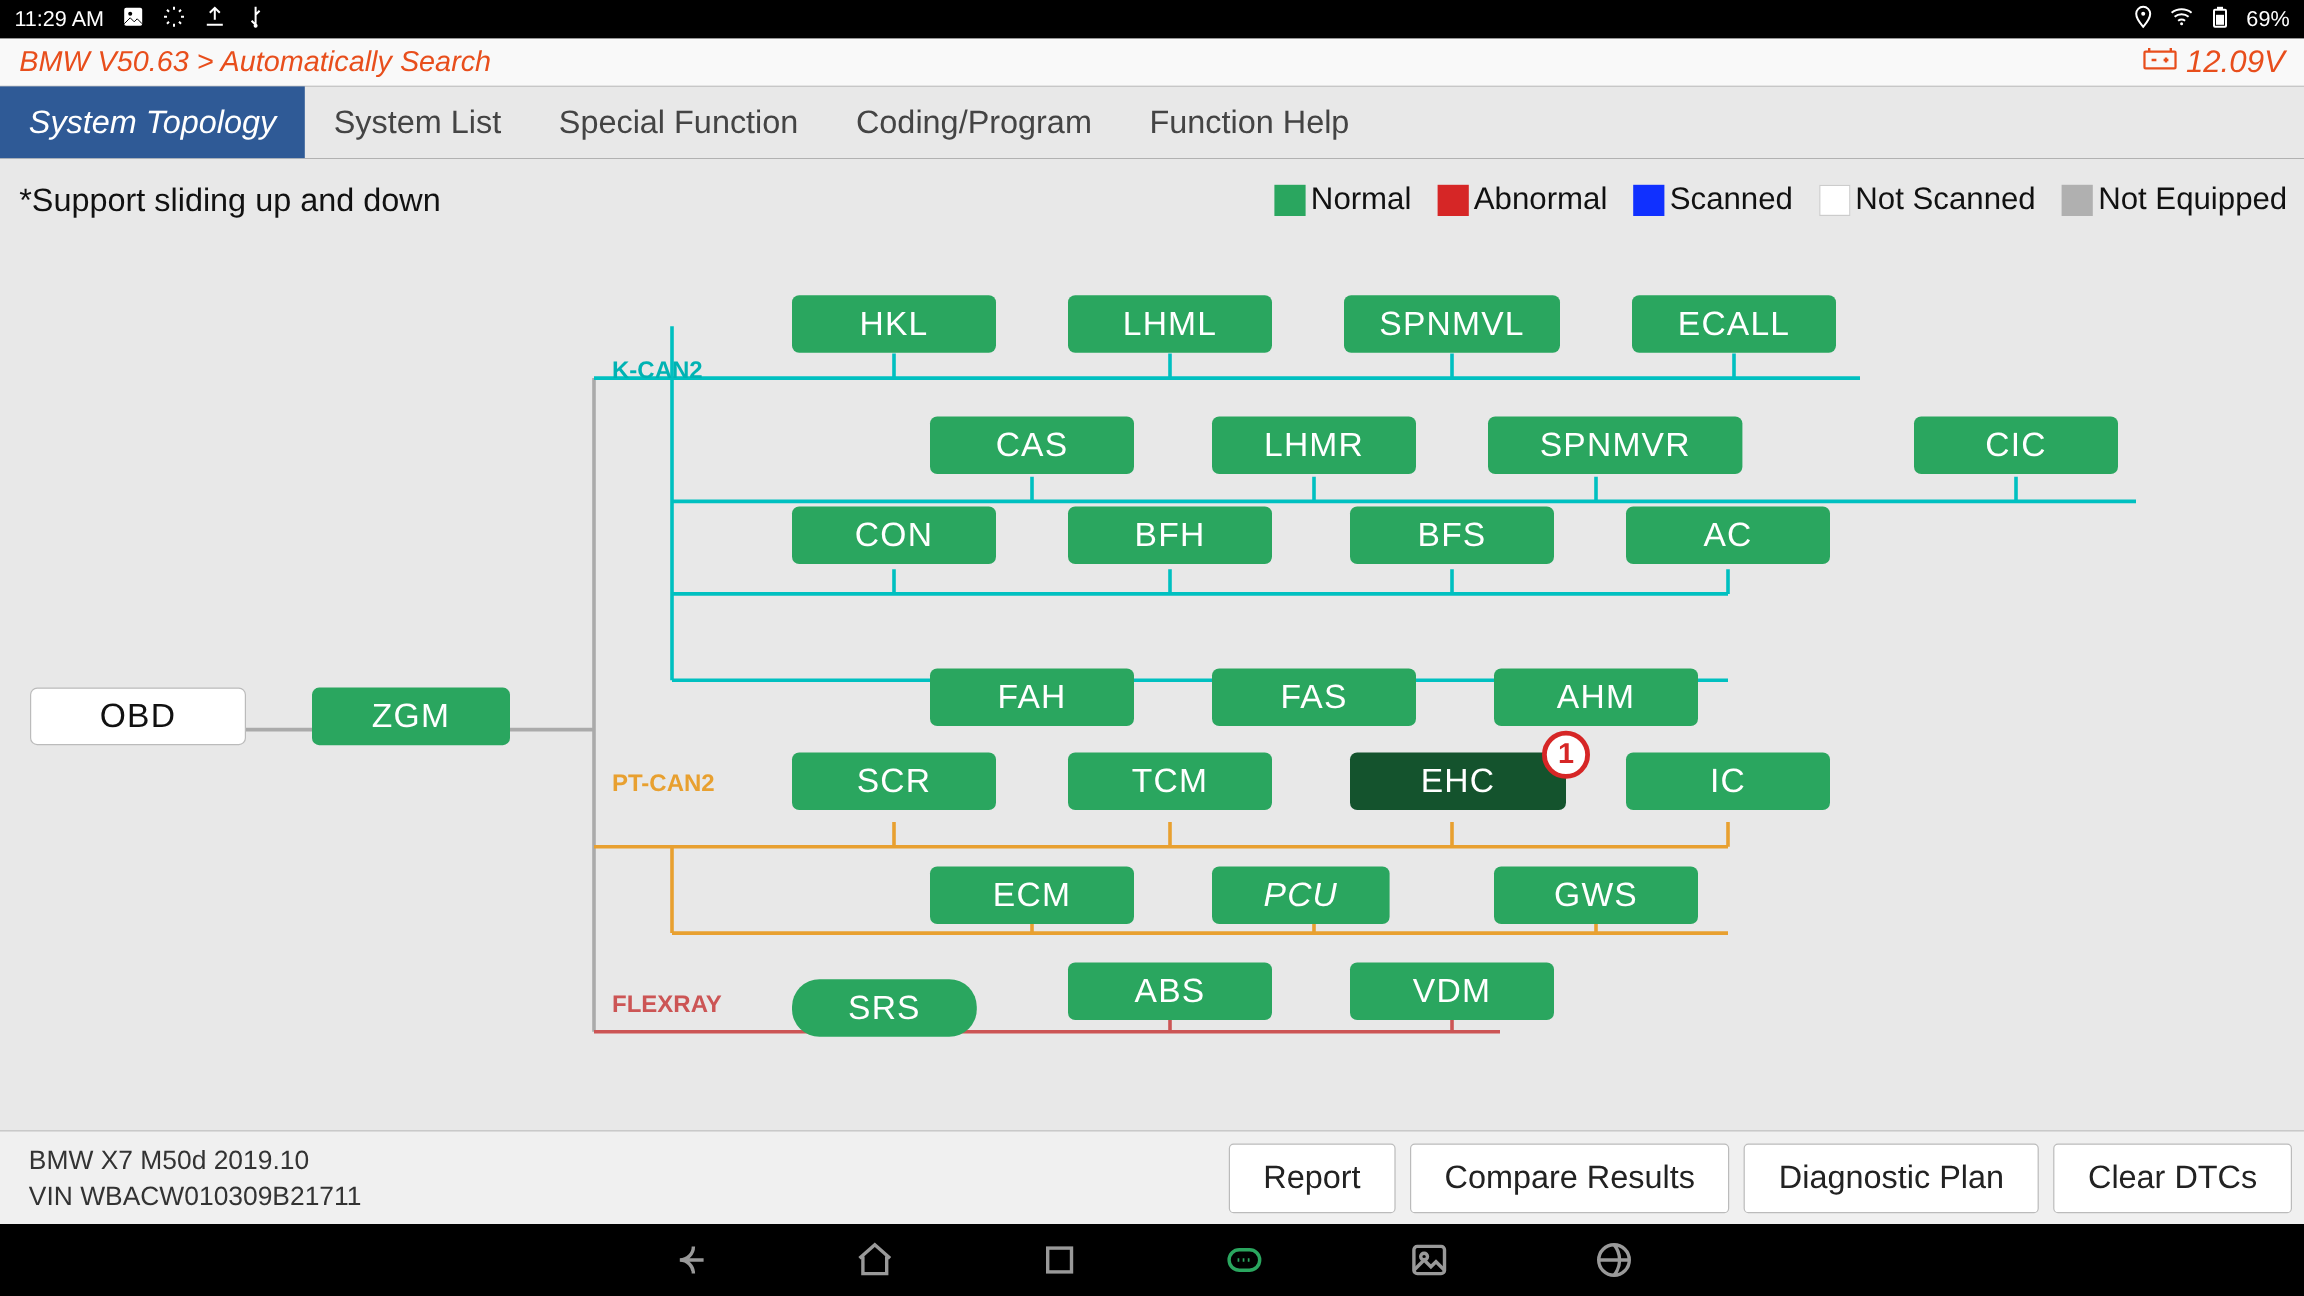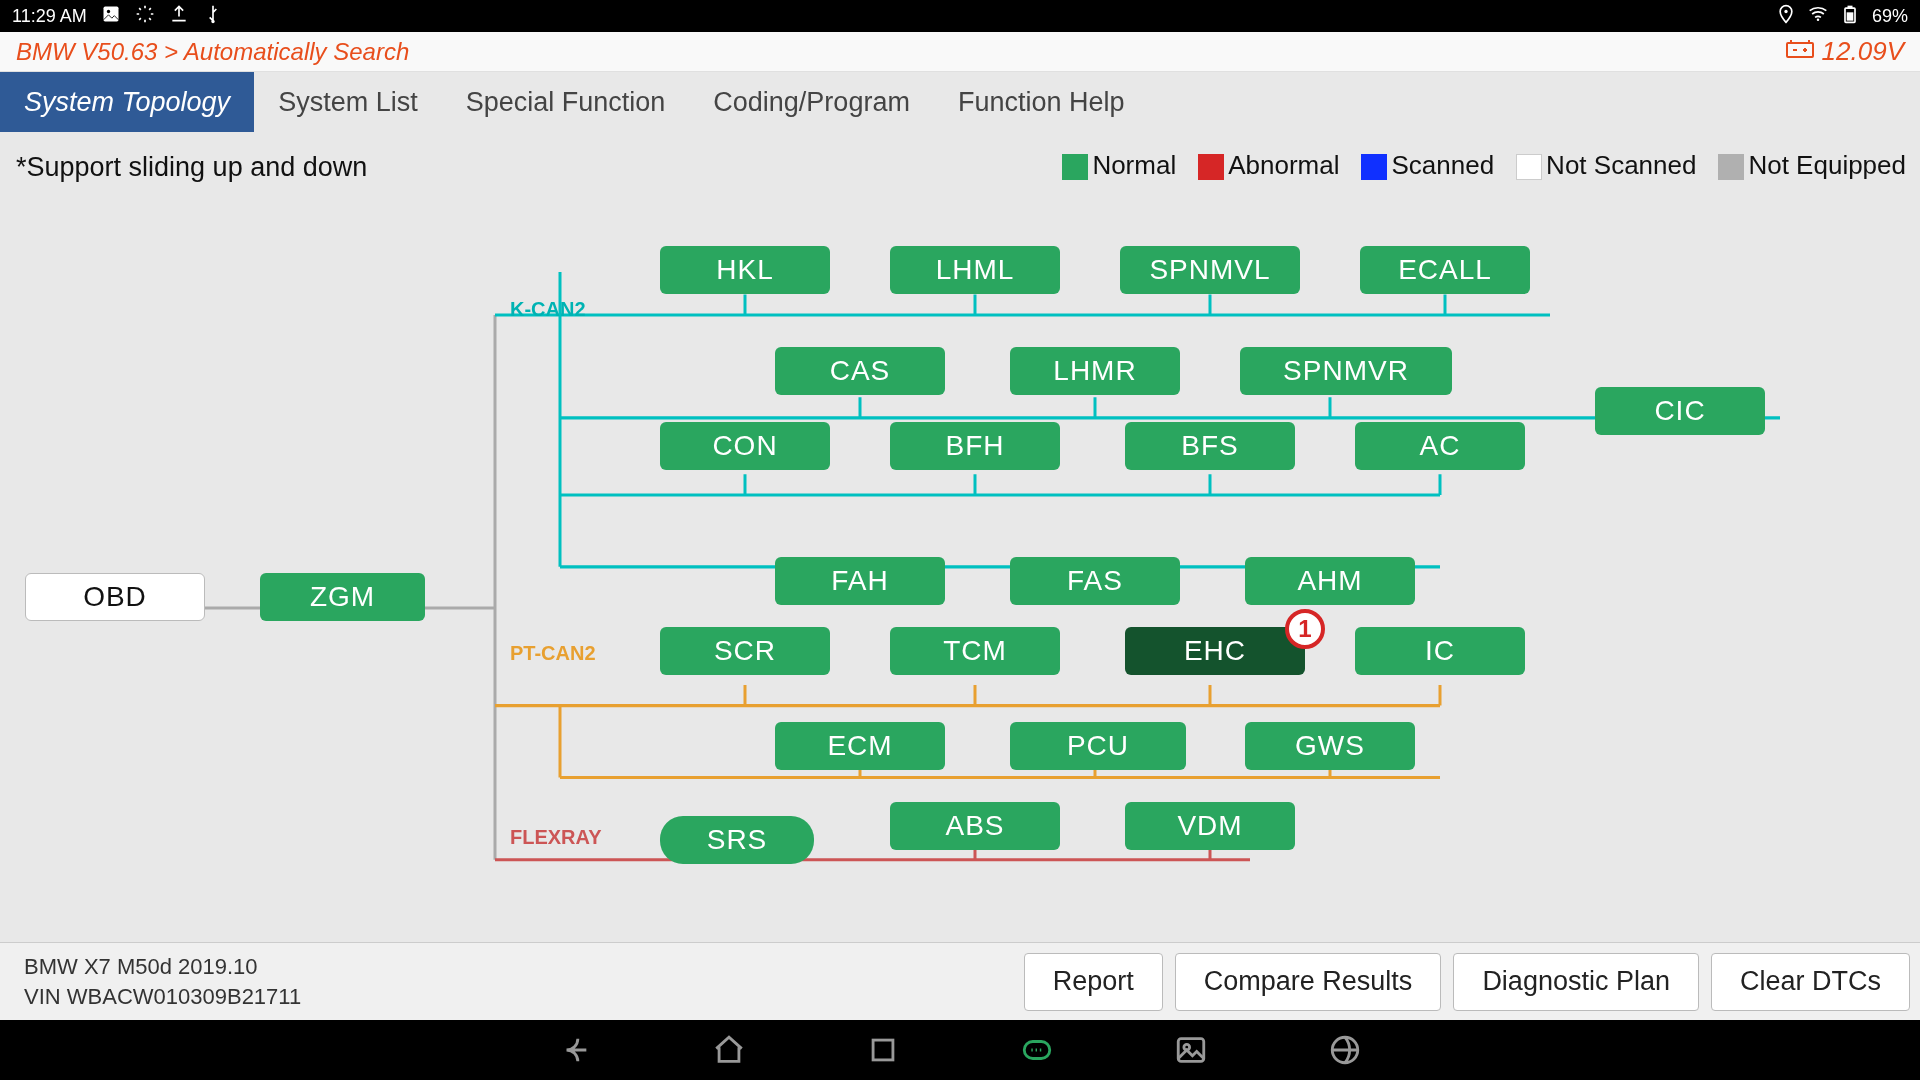--- a/index.html
+++ b/index.html
@@ -177,39 +177,39 @@
       <div class="node normal" style="left:260px; top:371px; width:165px;">ZGM</div>
 
       <div class="node normal" style="left:660px; top:44px; width:170px;">HKL</div>
       <div class="node normal" style="left:890px; top:44px; width:170px;">LHML</div>
       <div class="node normal" style="left:1120px; top:44px; width:180px;">SPNMVL</div>
       <div class="node normal" style="left:1360px; top:44px; width:170px;">ECALL</div>
 
       <div class="node normal" style="left:775px; top:145px; width:170px;">CAS</div>
       <div class="node normal" style="left:1010px; top:145px; width:170px;">LHMR</div>
       <div class="node normal" style="left:1240px; top:145px; width:212px;">SPNMVR</div>
-      <div class="node normal" style="left:1595px; top:145px; width:170px;margin-top:40px;">CIC</div>
+      <div class="node normal" style="left:1595px; top:145px; width:170px;">CIC</div>
 
       <div class="node normal" style="left:660px; top:220px; width:170px;">CON</div>
       <div class="node normal" style="left:890px; top:220px; width:170px;">BFH</div>
       <div class="node normal" style="left:1125px; top:220px; width:170px;">BFS</div>
       <div class="node normal" style="left:1355px; top:220px; width:170px;">AC</div>
 
       <div class="node normal" style="left:775px; top:355px; width:170px;">FAH</div>
       <div class="node normal" style="left:1010px; top:355px; width:170px;">FAS</div>
       <div class="node normal" style="left:1245px; top:355px; width:170px;">AHM</div>
 
       <div class="node normal" style="left:660px; top:425px; width:170px;">SCR</div>
       <div class="node normal" style="left:890px; top:425px; width:170px;">TCM</div>
       <div class="node abnormal" style="left:1125px; top:425px; width:180px;">EHC</div>
       <div class="badge-circ" style="left:1285px; top:407px;">1</div>
       <div class="node normal" style="left:1355px; top:425px; width:170px;">IC</div>
 
       <div class="node normal" style="left:775px; top:520px; width:170px;">ECM</div>
-      <div class="node normal" style="left:1010px; top:520px; width:176px;">PCU</div>
+      <div class="node normal" style="left:1010px; top:520px; width:148px;font-style:italic;">PCU</div>
       <div class="node normal" style="left:1245px; top:520px; width:170px;">GWS</div>
 
       <div class="node normal" style="left:660px; top:614px; width:154px;border-radius:23px;">SRS</div>
       <div class="node normal" style="left:890px; top:600px; width:170px;">ABS</div>
       <div class="node normal" style="left:1125px; top:600px; width:170px;">VDM</div>
     </div>
   </div>
 
   <div class="bottom-bar">
     <div class="vehinfo">

